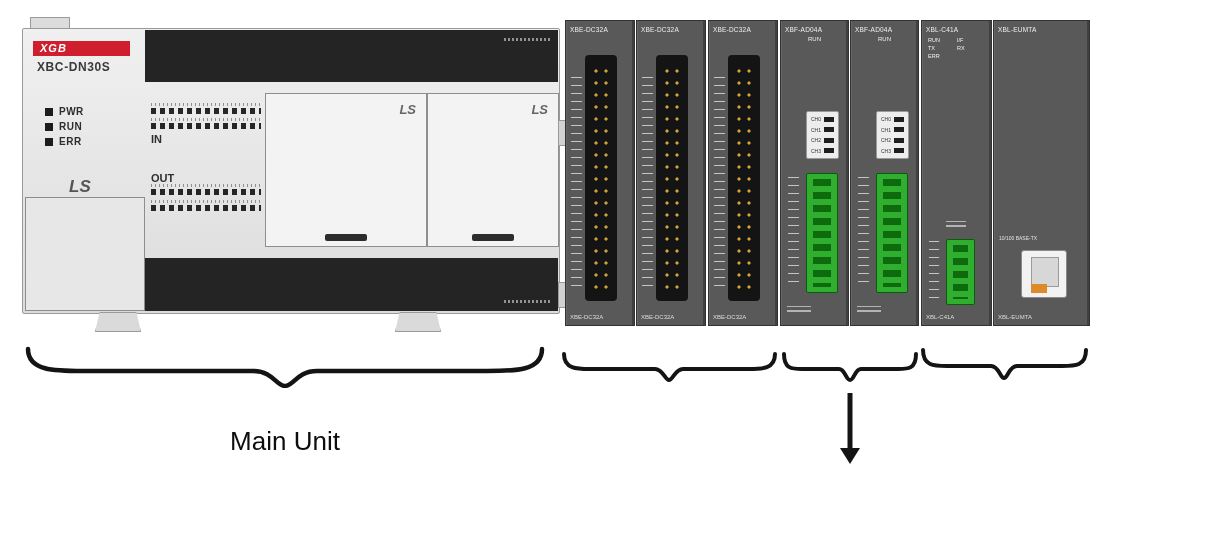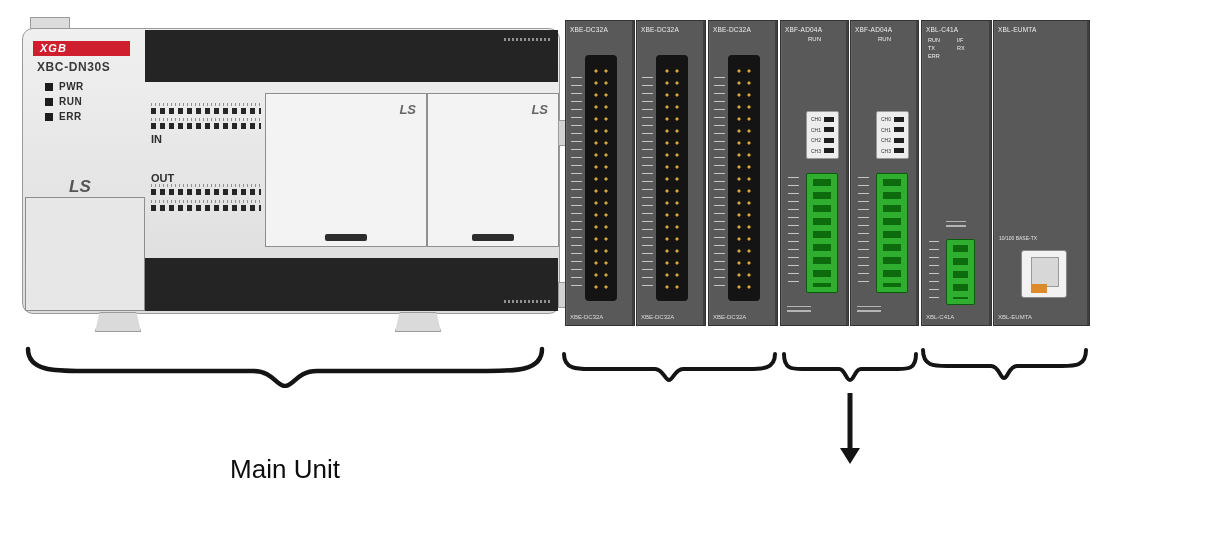--- a/index.html
+++ b/index.html
@@ -1,28 +1,28 @@
 <!DOCTYPE html>
 <html><head>
 <meta charset="utf-8">
 <style>
   html,body{margin:0;padding:0;background:#fff;}
   .canvas{position:relative;width:1221px;height:538px;background:#fff;font-family:"Liberation Sans",sans-serif;overflow:hidden;}
   .abs{position:absolute;}
 
   
-  .main-unit{left:22px;top:28px;width:536px;height:284px;background:linear-gradient(180deg,#f0f0f0,#dcdcdc);border:1px solid #9a9a9a;border-radius:11px;}
+  .main-unit{left:22px;top:28px;width:536px;height:284px;background:linear-gradient(180deg,#f0f0f0,#dcdcdc);border:1px solid #9a9a9a;border-radius:2px;}
   .top-tab{left:30px;top:17px;width:38px;height:13px;background:#dcdcdc;border:1px solid #9a9a9a;border-bottom:none;}
   .band{position:absolute;background:#242424;}
   .band-top{left:122px;top:1px;width:413px;height:52px;}
   .band-bottom{left:122px;top:229px;width:413px;height:53px;}
   .band-text{position:absolute;right:8px;top:8px;height:3px;width:46px;background:repeating-linear-gradient(90deg,rgba(255,255,255,.5) 0 2px,transparent 2px 4px);}
   .xgb-badge{position:absolute;left:10px;top:12px;width:97px;height:15px;background:#cf1f2f;color:#fff;font-style:italic;font-weight:bold;font-size:11px;line-height:15px;padding-left:7px;box-sizing:border-box;letter-spacing:1px;}
   .mu-model{position:absolute;left:14px;top:31px;font-size:12px;font-weight:bold;color:#3a3a3a;letter-spacing:.6px;text-align:center;}
-  .led-row{position:absolute;left:22px;display:flex;align-items:center;gap:6px;}
+  .led-row{position:absolute;left:22px;display:flex;align-items:center;gap:6px;margin-top:25px;}
   .led-sq{width:8px;height:8px;background:#1d1d1d;}
   .led-label{font-size:10px;font-weight:bold;color:#2e2e2e;letter-spacing:.5px;}
   .ls-logo{font-style:italic;font-weight:bold;color:#555;}
   .mu-ls{position:absolute;left:46px;top:148px;font-size:17px;}
   .mu-cover{position:absolute;left:2px;top:168px;width:118px;height:112px;background:#e7e7e7;border:1px solid #8d8d8d;}
   .num-row{position:absolute;height:3px;background:repeating-linear-gradient(90deg,#8f8f8f 0 1px,transparent 1px 4px);}
   .dash-row{position:absolute;height:6px;background:repeating-linear-gradient(90deg,#262626 0 5px,transparent 5px 9px);}
   .io-txt{position:absolute;font-size:11px;font-weight:bold;color:#2e2e2e;}
   .panel{position:absolute;top:64px;height:152px;background:#f3f3f3;border:1px solid #8e8e8e;}
   .panel-slot{position:absolute;left:50%;transform:translateX(-50%);bottom:5px;width:42px;height:7px;background:#2c2c2c;border-radius:2px;}
@@ -240,15 +240,15 @@
   </svg>
   <svg class="abs brace small" style="left:921px;top:348px;" width="167" height="32" viewBox="0 0 167 32">
     <path d="M2,2 C2,18 13,18 26,18 L70,18 C78,18 79,30 83,30 C87,30 88,18 96,18 L141,18 C154,18 165,18 165,2"></path>
   </svg>
 
   <svg class="abs arrow" style="left:837px;top:390px;" width="26" height="76" viewBox="0 0 26 76">
     <line x1="13" y1="3" x2="13" y2="58"></line>
     <polygon points="3,58 23,58 13,74"></polygon>
   </svg>
 
-  <div class="ann" style="left:25px;top:426px;width:520px;margin-top:28px;">Main Unit</div>
+  <div class="ann" style="left:25px;top:426px;width:520px;">Main Unit</div>
 
 </div>
 
 </body></html>

